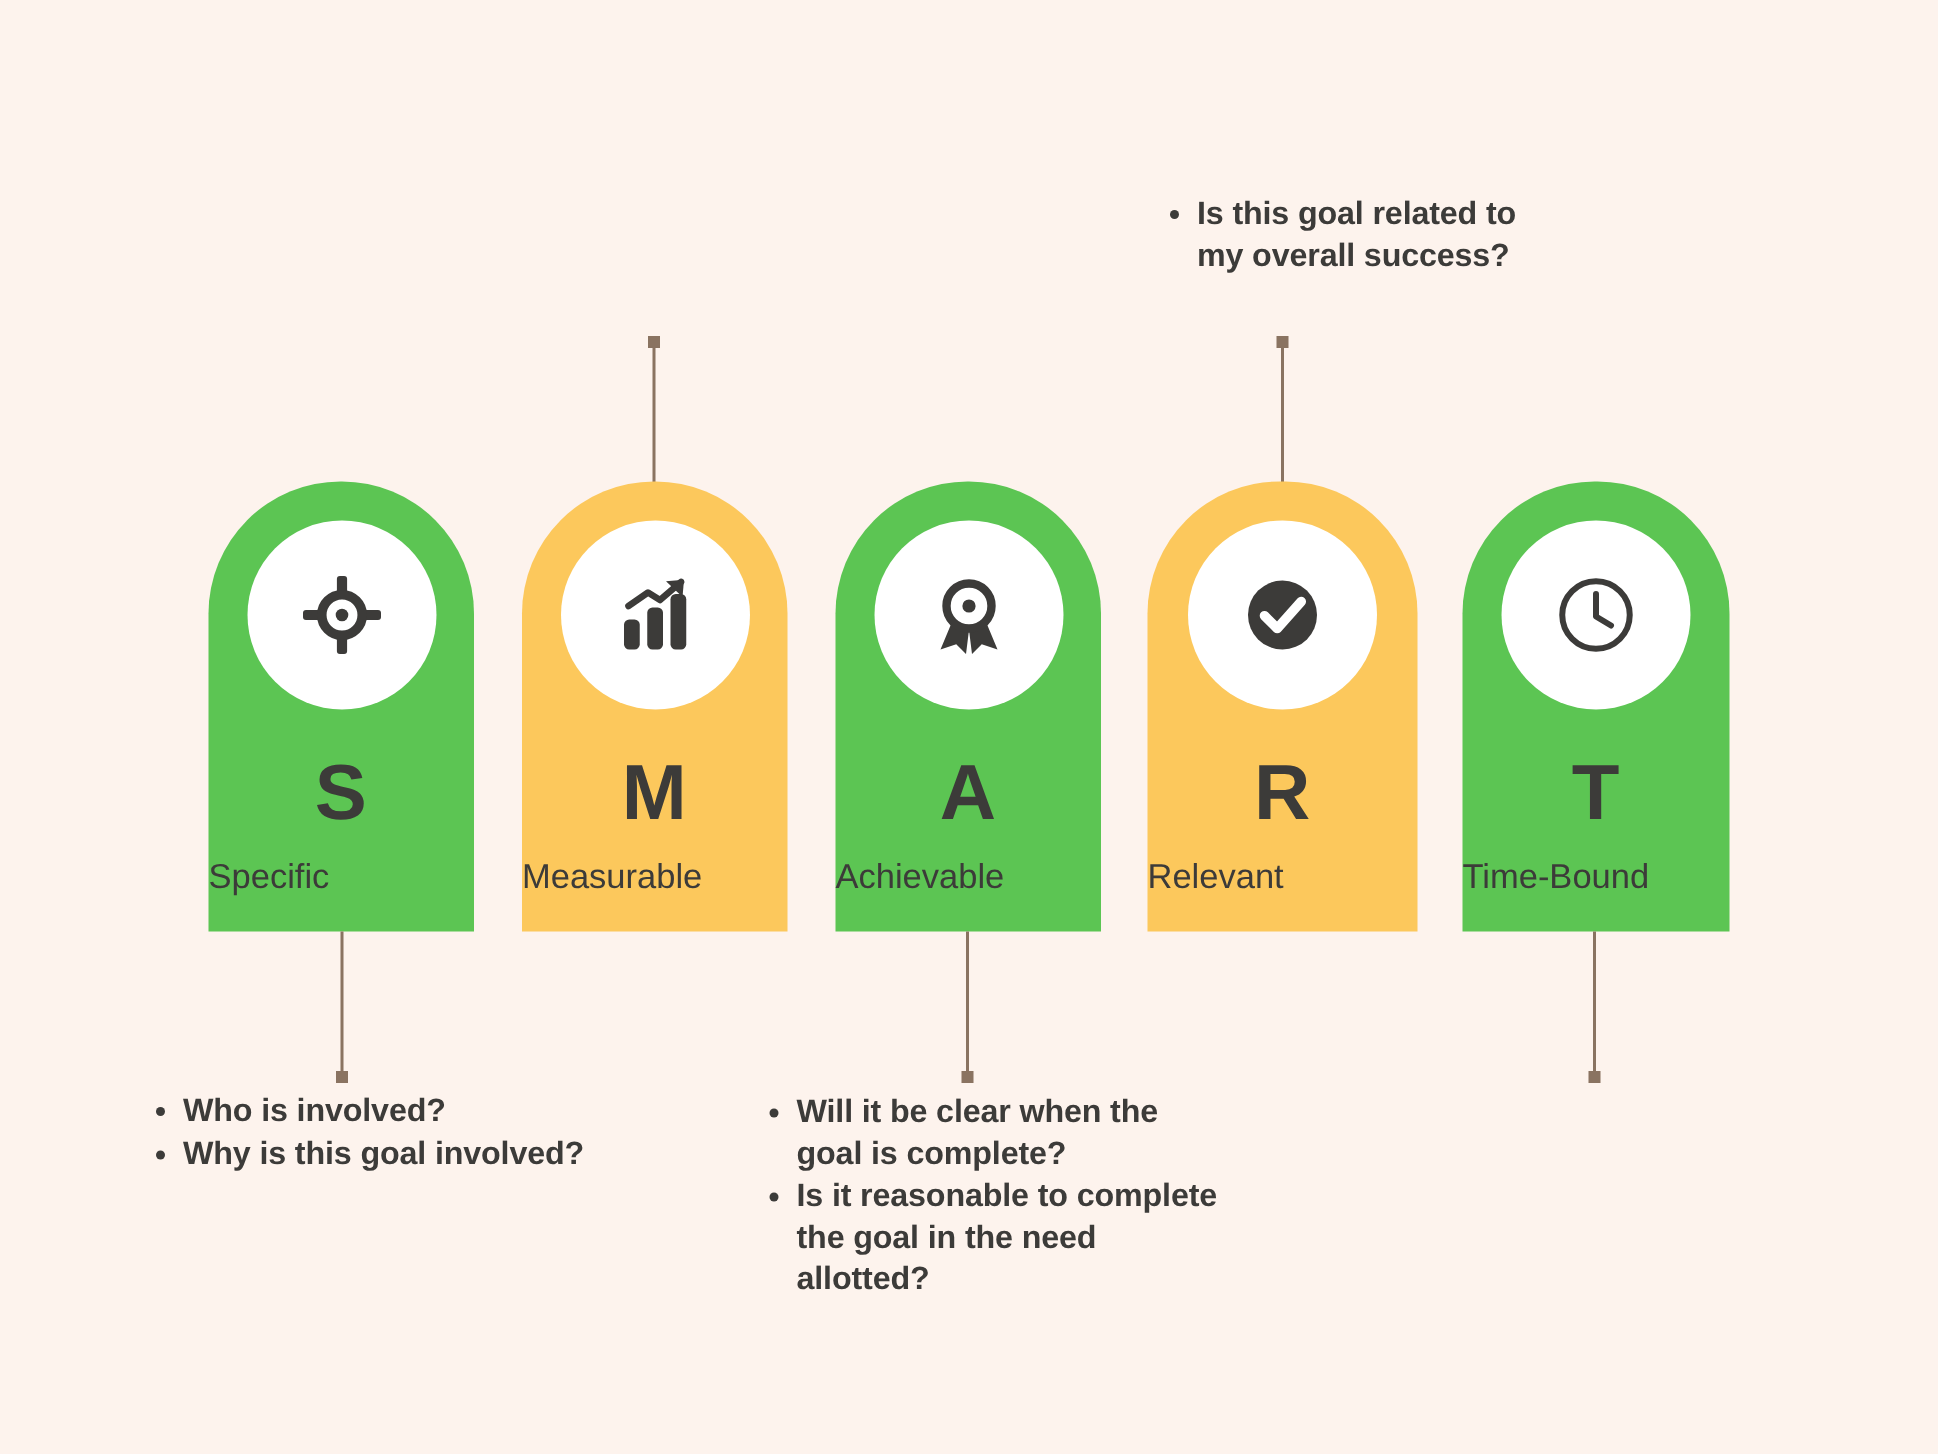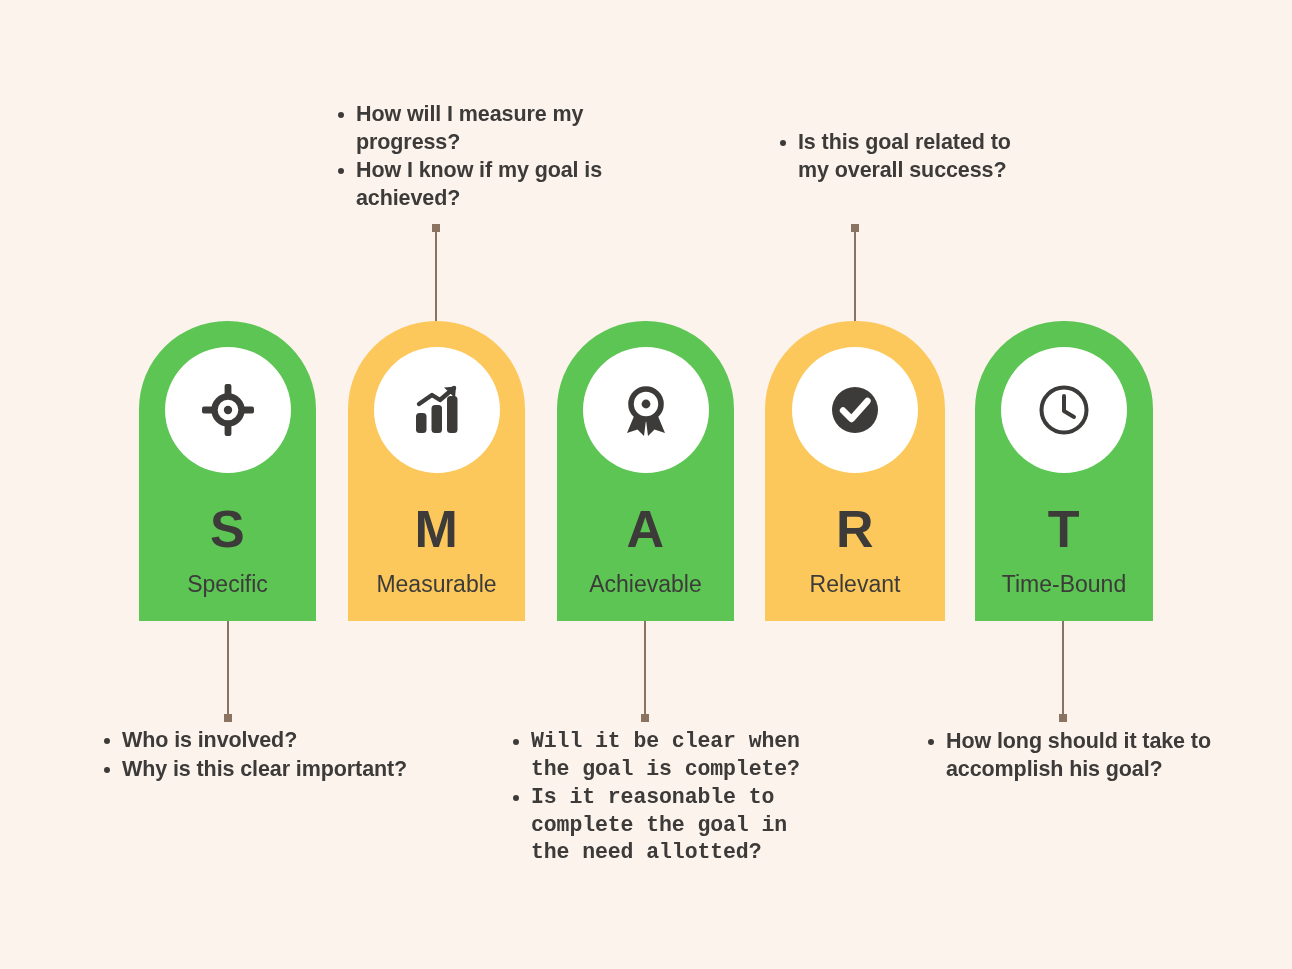--- a/index.html
+++ b/index.html
@@ -108,39 +108,32 @@
     font-size: 52px;
     font-weight: bold;
     color: #3c3b39;
     letter-spacing: 0.5px;
     line-height: 1;
   }
   .word {
     position: absolute;
     left: 0;
     width: 100%;
-    text-align: center;
     top: 252px;
     font-size: 23px;
     font-weight: normal;
     color: #3c3b39;
     line-height: 1;
   }
 </style>
 </head>
 <body>
 
 <div id="stage">
 
-  <div class="callout" style="left:330px; top:101px; width:300px;">
-    <ul>
-      <li>How will I measure my progress?</li>
-      <li>How I know if my goal is achieved?</li>
-    </ul>
-  </div>
 
   <div class="callout" style="left:772px; top:129px; width:250px;">
     <ul>
       <li>Is this goal related to my overall success?</li>
     </ul>
   </div>
 
   <div class="connector up" style="left:435px; top:225px; height:112px;">
     <span class="cap"></span>
   </div>
@@ -237,30 +230,29 @@
   <div class="connector down" style="left:644px; top:621px; height:100px;">
     <span class="cap"></span>
   </div>
   <div class="connector down" style="left:1062px; top:621px; height:100px;">
     <span class="cap"></span>
   </div>
 
   <div class="callout" style="left:96px; top:727px; width:330px;">
     <ul>
       <li>Who is involved?</li>
-      <li>Why is this clear important?</li>
-    </ul>
-  </div>
-
-  <div class="callout" style="left:505px; top:728px; width:310px;font-family:Liberation Mono, monospace;">
+      <li>Why is this goal involved?</li>
+    </ul>
+  </div>
+
+  <div class="callout" style="left:505px; top:728px; width:310px;">
     <ul>
       <li>Will it be clear when the goal is complete?</li>
       <li>Is it reasonable to complete the goal in the need allotted?</li>
     </ul>
   </div>
 
   <div class="callout" style="left:920px; top:728px; width:300px;">
     <ul>
-      <li>How long should it take to accomplish his goal?</li>
     </ul>
   </div>
 
 </div>
 
 </body></html>

